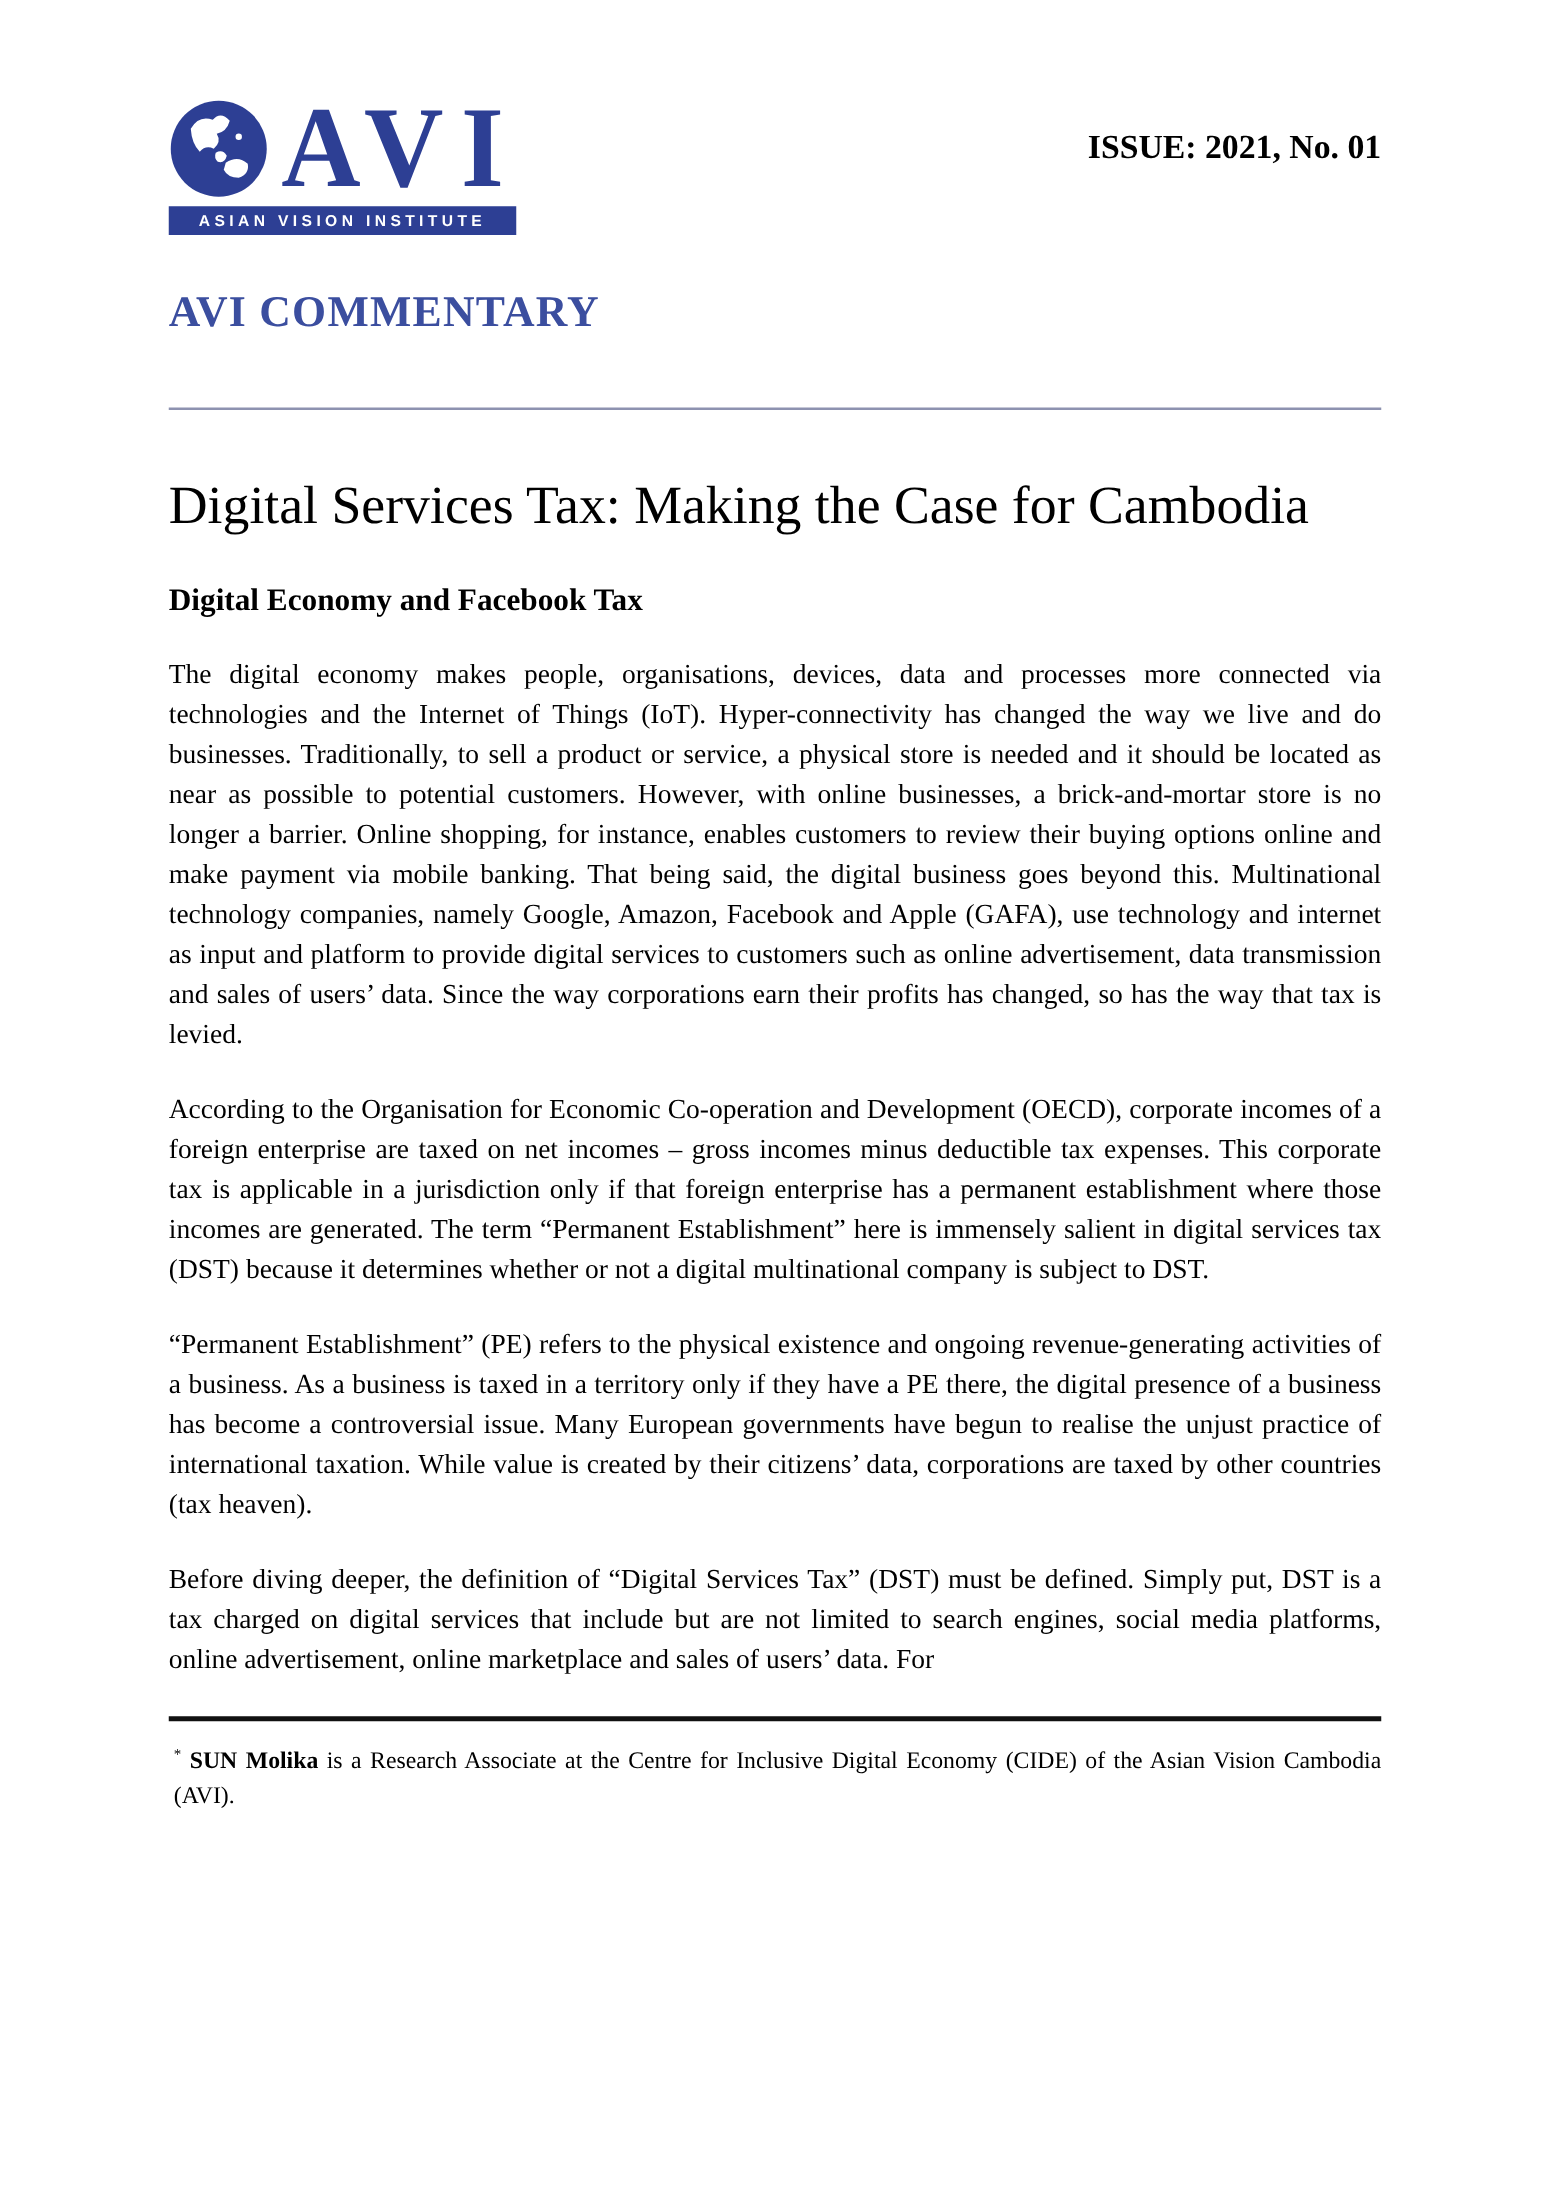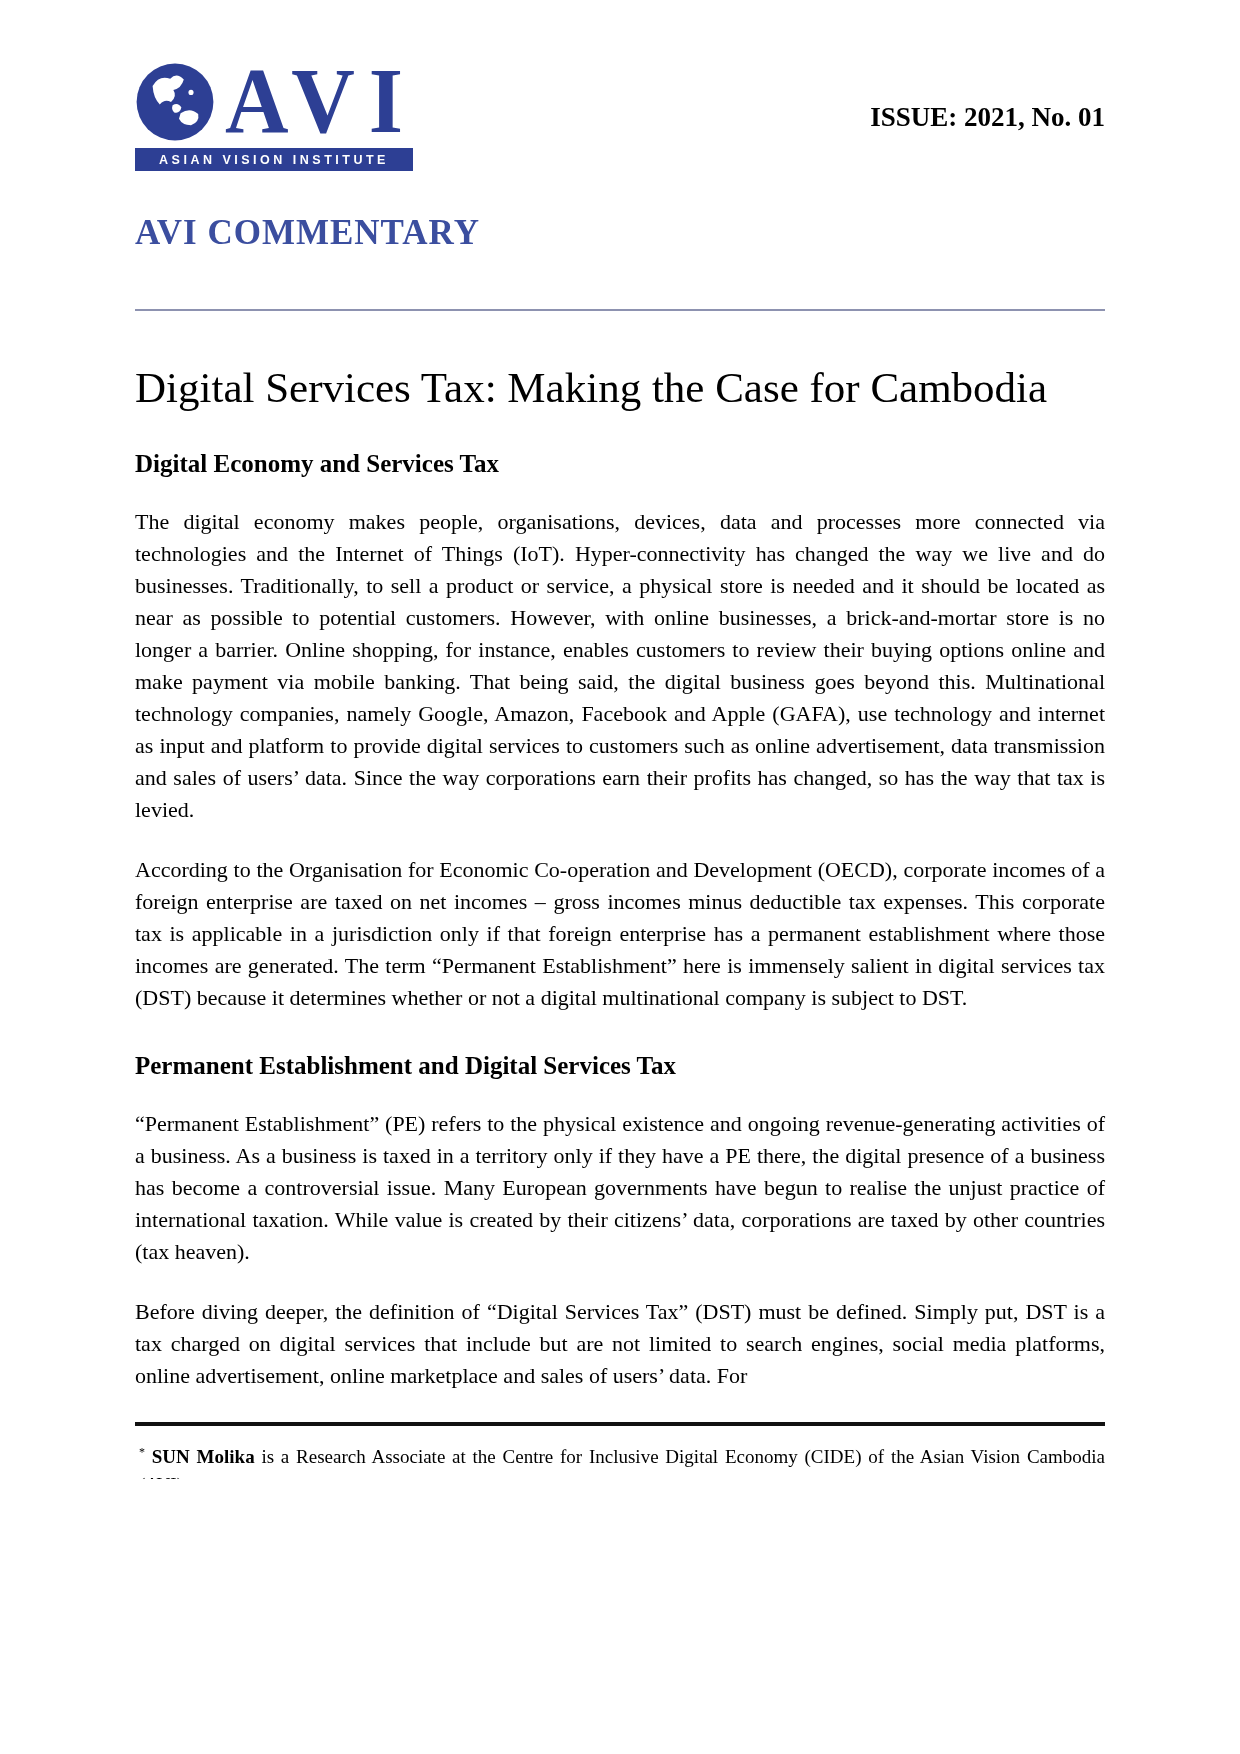--- a/index.html
+++ b/index.html
@@ -5,21 +5,21 @@
   html, body { margin: 0; padding: 0; background: #ffffff; }
   .page {
     position: relative;
     width: 1240px;
     height: 1479px;
     background: #ffffff;
     font-family: "Liberation Serif", serif;
     color: #000000;
     overflow: hidden;
     box-sizing: border-box;
-    padding: 62px 135px 0 135px;
+    padding: 79px 135px 0 135px;
   }
 
   
   .logo-block { width: 278px; }
   .logo-row { display: flex; align-items: center; gap: 10px; }
   .globe { width: 80px; height: 80px; flex: 0 0 auto; }
   .logo-acronym {
     font-size: 88px;
     font-weight: bold;
     letter-spacing: 14px;
@@ -138,27 +138,26 @@
   <div class="issue-label">ISSUE: 2021, No. 01</div>
 
   <div class="masthead-title">AVI COMMENTARY</div>
 
 
   <hr class="masthead-rule">
 
   <div class="article-title">Digital Services Tax: Making the Case for Cambodia</div>
 
 
-  <div class="section-heading">Digital Economy and Services Tax</div>
+  <div class="section-heading">Digital Economy and Facebook Tax</div>
 
   <p class="body-para">The digital economy makes people, organisations, devices, data and processes more connected via technologies and the Internet of Things (IoT). Hyper-connectivity has changed the way we live and do businesses. Traditionally, to sell a product or service, a physical store is needed and it should be located as near as possible to potential customers. However, with online businesses, a brick-and-mortar store is no longer a barrier. Online shopping, for instance, enables customers to review their buying options online and make payment via mobile banking. That being said, the digital business goes beyond this. Multinational technology companies, namely Google, Amazon, Facebook and Apple (GAFA), use technology and internet as input and platform to provide digital services to customers such as online advertisement, data transmission and sales of users’ data. Since the way corporations earn their profits has changed, so has the way that tax is levied.</p>
 
   <p class="body-para">According to the Organisation for Economic Co-operation and Development (OECD), corporate incomes of a foreign enterprise are taxed on net incomes – gross incomes minus deductible tax expenses. This corporate tax is applicable in a jurisdiction only if that foreign enterprise has a permanent establishment where those incomes are generated. The term “Permanent Establishment” here is immensely salient in digital services tax (DST) because it determines whether or not a digital multinational company is subject to DST.</p>
 
-  <div class="section-heading">Permanent Establishment and Digital Services Tax</div>
 
   <p class="body-para">“Permanent Establishment” (PE) refers to the physical existence and ongoing revenue-generating activities of a business. As a business is taxed in a territory only if they have a PE there, the digital presence of a business has become a controversial issue. Many European governments have begun to realise the unjust practice of international taxation. While value is created by their citizens’ data, corporations are taxed by other countries (tax heaven).</p>
 
   <p class="body-para">Before diving deeper, the definition of “Digital Services Tax” (DST) must be defined. Simply put, DST is a tax charged on digital services that include but are not limited to search engines, social media platforms, online advertisement, online marketplace and sales of users’ data. For</p>
 
   <div class="footnote-block">
     <hr class="footnote-rule">
     <div class="footnote-text"><sup>*</sup><span class="footnote-author"> SUN Molika</span><span> is a Research Associate at the Centre for Inclusive Digital Economy (CIDE) of the Asian Vision Cambodia (AVI).</span></div>
   </div>
 

